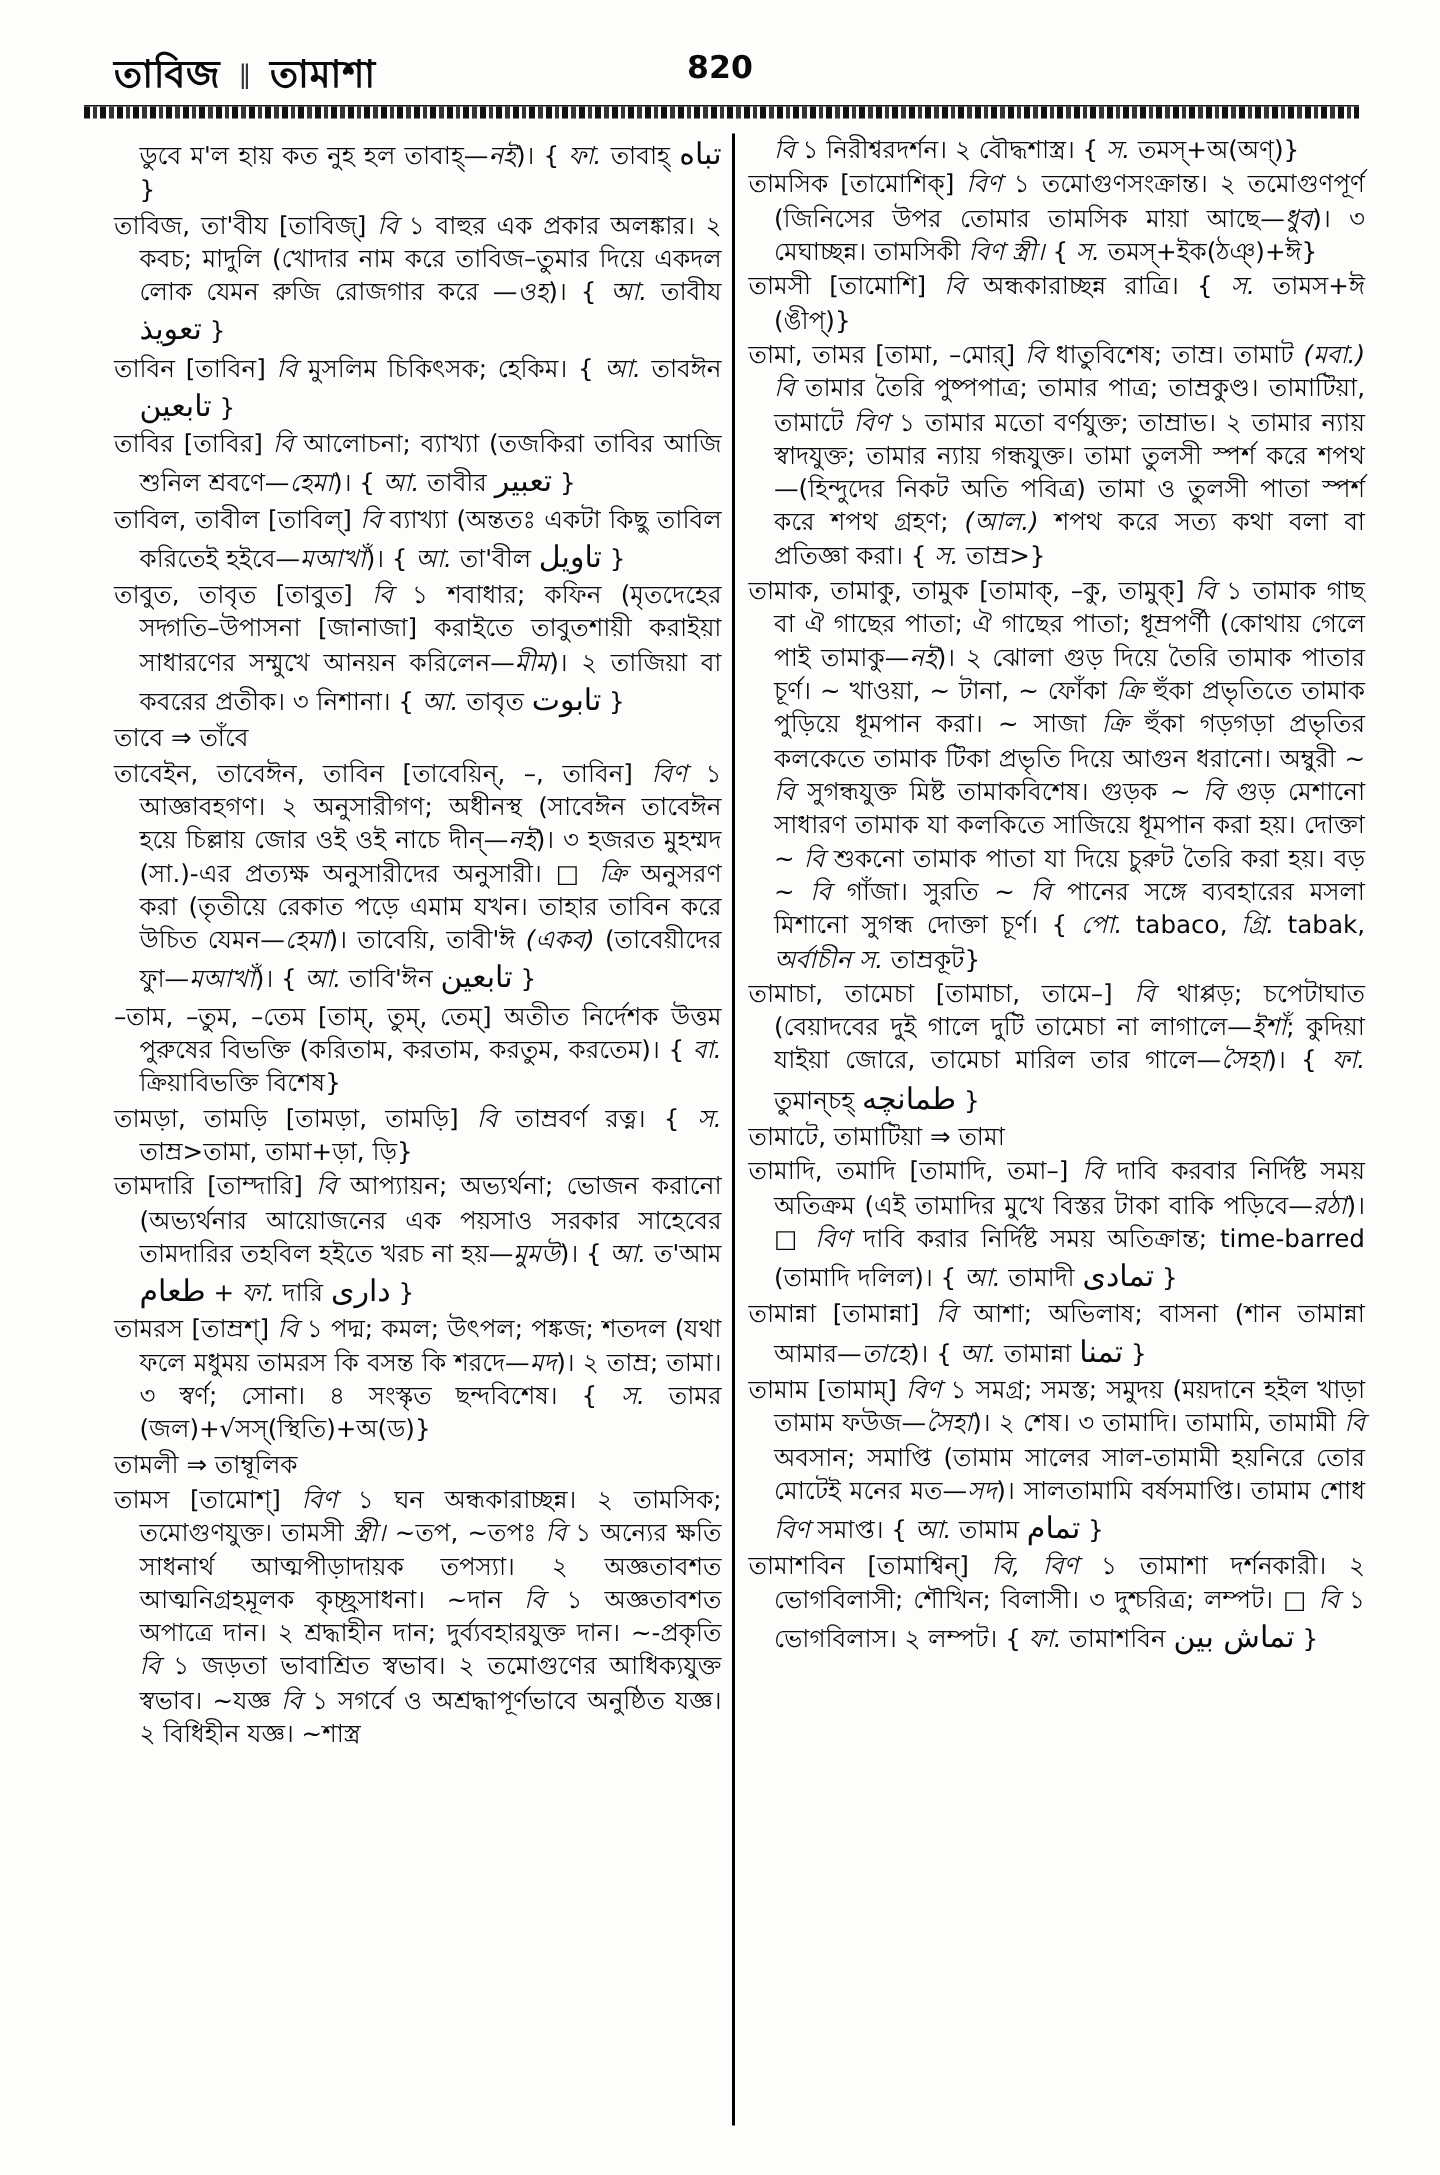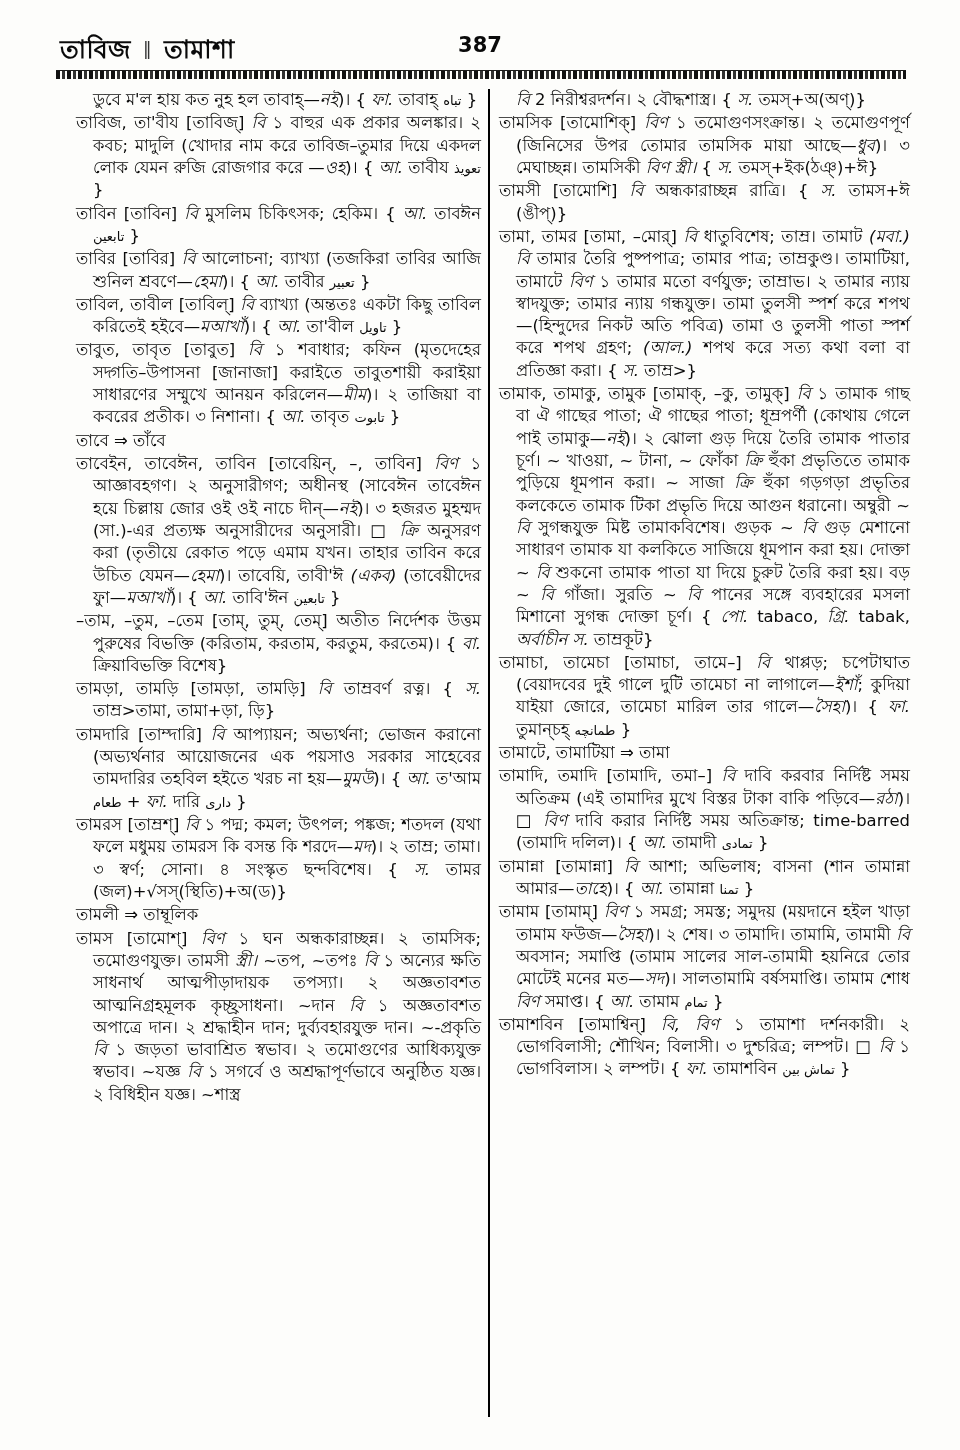--- a/index.html
+++ b/index.html
@@ -2,49 +2,49 @@
 <html lang="bn"><head>
 <meta charset="utf-8">
 <style>
   html,body{margin:0;padding:0;background:#e8e8e4;}
   .page{
     position:relative;width:960px;height:1450px;background:#fdfdfb;
     font-family:"DejaVu Sans","Liberation Sans",sans-serif;color:#0a0a0a;
     overflow:hidden;box-sizing:border-box;
   }
   .header{position:relative;height:70px;}
-  .running-head{position:absolute;left:60px;top:30px;font-weight:700;font-size:25px;letter-spacing:.5px;}
+  .running-head{position:absolute;left:76px;top:30px;font-weight:700;font-size:25px;letter-spacing:.5px;}
   .running-head .sep{font-weight:400;font-size:17px;color:#333;padding:0 12px;position:relative;top:-3px;}
   .page-number{position:absolute;left:50%;transform:translateX(-50%);top:33px;font-size:21px;font-weight:700;}
   .ornament-rule{
     margin:0 54px 8px 56px;height:8px;border-top:1px solid #1a1a1a;
     background:repeating-linear-gradient(90deg,#111 0 4px,#fdfdfb 4px 6px,#333 6px 9px,#fdfdfb 9px 11px);
   }
   .columns{display:flex;align-items:stretch;padding:2px 50px 0 76px;min-height:1330px;box-sizing:border-box;}
   .col{width:405px;}
   .col-divider{width:2px;background:#000;margin-left:7px;}
   #col-right{flex:1;padding-left:9px;}
   .entry{
     margin:0 0 1px 0;font-size:16.4px;line-height:1.36;
     text-align:justify;padding-left:17px;text-indent:-17px;
   }
   .entry.cont{text-indent:0;}
   .seg-b{font-weight:400;}
   .seg-i{font-style:italic;}
-  .seg-a{direction:rtl;unicode-bidi:isolate;font-size:13px;}
+  .seg-a{direction:rtl;unicode-bidi:isolate;font-size:20px;}
 </style>
 </head>
 <body>
 
 <div class="page">
   <div class="header">
     <div class="running-head">
       <span>তাবিজ</span><span class="sep">‖</span><span>তামাশা</span>
     </div>
-    <div class="page-number">387</div>
+    <div class="page-number">820</div>
   </div>
 
   <div class="ornament-rule"></div>
 
   <div class="columns">
     <div class="col" id="col-left">
         <p class="entry cont"><span class="seg-n">ডুবে ম'ল হায় কত নুহ হল তাবাহ্—</span><span class="seg-i">নই</span><span class="seg-n">)। { </span><span class="seg-i">ফা. </span><span class="seg-n">তাবাহ্ </span><span class="seg-a">تباه</span><span class="seg-n"> }</span></p>
         <p class="entry"><span class="seg-b">তাবিজ, তা'বীয </span><span class="seg-n">[তাবিজ্] </span><span class="seg-i">বি </span><span class="seg-n">১ বাহুর এক প্রকার অলঙ্কার। ২ কবচ; মাদুলি (খোদার নাম করে তাবিজ–তুমার দিয়ে একদল লোক যেমন রুজি রোজগার করে —</span><span class="seg-i">ওহ</span><span class="seg-n">)। { </span><span class="seg-i">আ. </span><span class="seg-n">তাবীয </span><span class="seg-a">تعويذ</span><span class="seg-n"> }</span></p>
         <p class="entry"><span class="seg-b">তাবিন </span><span class="seg-n">[তাবিন] </span><span class="seg-i">বি </span><span class="seg-n">মুসলিম চিকিৎসক; হেকিম। { </span><span class="seg-i">আ. </span><span class="seg-n">তাবঈন </span><span class="seg-a">تابعين</span><span class="seg-n"> }</span></p>
         <p class="entry"><span class="seg-b">তাবির </span><span class="seg-n">[তাবির] </span><span class="seg-i">বি </span><span class="seg-n">আলোচনা; ব্যাখ্যা (তজকিরা তাবির আজি শুনিল শ্রবণে—</span><span class="seg-i">হেমা</span><span class="seg-n">)। { </span><span class="seg-i">আ. </span><span class="seg-n">তাবীর </span><span class="seg-a">تعبير</span><span class="seg-n"> }</span></p>
@@ -54,21 +54,21 @@
         <p class="entry"><span class="seg-b">তাবেইন, তাবেঈন, তাবিন </span><span class="seg-n">[তাবেয়িন্, –, তাবিন] </span><span class="seg-i">বিণ </span><span class="seg-n">১ আজ্ঞাবহগণ। ২ অনুসারীগণ; অধীনস্থ (সাবেঈন তাবেঈন হয়ে চিল্লায় জোর ওই ওই নাচে দীন্—</span><span class="seg-i">নই</span><span class="seg-n">)। ৩ হজরত মুহম্মদ (সা.)-এর প্রত্যক্ষ অনুসারীদের অনুসারী। □ </span><span class="seg-i">ক্রি </span><span class="seg-n">অনুসরণ করা (তৃতীয়ে রেকাত পড়ে এমাম যখন। তাহার তাবিন করে উচিত যেমন—</span><span class="seg-i">হেমা</span><span class="seg-n">)। </span><span class="seg-b">তাবেয়ি, তাবী'ঈ </span><span class="seg-i">(একব) </span><span class="seg-n">(তাবেয়ীদের ফুা—</span><span class="seg-i">মআখাঁ</span><span class="seg-n">)। { </span><span class="seg-i">আ. </span><span class="seg-n">তাবি'ঈন </span><span class="seg-a">تابعين</span><span class="seg-n"> }</span></p>
         <p class="entry"><span class="seg-b">–তাম, –তুম, –তেম </span><span class="seg-n">[তাম্, তুম্, তেম্] </span><span class="seg-n">অতীত নির্দেশক উত্তম পুরুষের বিভক্তি (করিতাম, করতাম, করতুম, করতেম)। { </span><span class="seg-i">বা. </span><span class="seg-n">ক্রিয়াবিভক্তি বিশেষ}</span></p>
         <p class="entry"><span class="seg-b">তামড়া, তামড়ি </span><span class="seg-n">[তামড়া, তামড়ি] </span><span class="seg-i">বি </span><span class="seg-n">তাম্রবর্ণ রত্ন। { </span><span class="seg-i">স. </span><span class="seg-n">তাম্র&gt;তামা, তামা+ড়া, ড়ি}</span></p>
         <p class="entry"><span class="seg-b">তামদারি </span><span class="seg-n">[তাম্দারি] </span><span class="seg-i">বি </span><span class="seg-n">আপ্যায়ন; অভ্যর্থনা; ভোজন করানো (অভ্যর্থনার আয়োজনের এক পয়সাও সরকার সাহেবের তামদারির তহবিল হইতে খরচ না হয়—</span><span class="seg-i">মুমউ</span><span class="seg-n">)। { </span><span class="seg-i">আ. </span><span class="seg-n">ত'আম </span><span class="seg-a">طعام</span><span class="seg-n"> + </span><span class="seg-i">ফা. </span><span class="seg-n">দারি </span><span class="seg-a">داری</span><span class="seg-n"> }</span></p>
         <p class="entry"><span class="seg-b">তামরস </span><span class="seg-n">[তাম্রশ্] </span><span class="seg-i">বি </span><span class="seg-n">১ পদ্ম; কমল; উৎপল; পঙ্কজ; শতদল (যথা ফলে মধুময় তামরস কি বসন্ত কি শরদে—</span><span class="seg-i">মদ</span><span class="seg-n">)। ২ তাম্র; তামা। ৩ স্বর্ণ; সোনা। ৪ সংস্কৃত ছন্দবিশেষ। { </span><span class="seg-i">স. </span><span class="seg-n">তামর (জল)+√সস্(স্থিতি)+অ(ড)}</span></p>
         <p class="entry"><span class="seg-b">তামলী </span><span class="seg-n">⇒ তাম্বূলিক</span></p>
         <p class="entry"><span class="seg-b">তামস </span><span class="seg-n">[তামোশ্] </span><span class="seg-i">বিণ </span><span class="seg-n">১ ঘন অন্ধকারাচ্ছন্ন। ২ তামসিক; তমোগুণযুক্ত। </span><span class="seg-b">তামসী </span><span class="seg-i">স্ত্রী। </span><span class="seg-b">~তপ, ~তপঃ </span><span class="seg-i">বি </span><span class="seg-n">১ অন্যের ক্ষতি সাধনার্থ আত্মপীড়াদায়ক তপস্যা। ২ অজ্ঞতাবশত আত্মনিগ্রহমূলক কৃচ্ছ্রসাধনা। </span><span class="seg-b">~দান </span><span class="seg-i">বি </span><span class="seg-n">১ অজ্ঞতাবশত অপাত্রে দান। ২ শ্রদ্ধাহীন দান; দুর্ব্যবহারযুক্ত দান। </span><span class="seg-b">~-প্রকৃতি </span><span class="seg-i">বি </span><span class="seg-n">১ জড়তা ভাবাশ্রিত স্বভাব। ২ তমোগুণের আধিক্যযুক্ত স্বভাব। </span><span class="seg-b">~যজ্ঞ </span><span class="seg-i">বি </span><span class="seg-n">১ সগর্বে ও অশ্রদ্ধাপূর্ণভাবে অনুষ্ঠিত যজ্ঞ। ২ বিধিহীন যজ্ঞ। </span><span class="seg-b">~শাস্ত্র</span></p>
       </div>
     <div class="col-divider"></div>
     <div class="col" id="col-right">
-        <p class="entry cont"><span class="seg-i">বি </span><span class="seg-n">2 নিরীশ্বরদর্শন। ২ বৌদ্ধশাস্ত্র। { </span><span class="seg-i">স. </span><span class="seg-n">তমস্+অ(অণ্)}</span></p>
+        <p class="entry cont"><span class="seg-i">বি </span><span class="seg-n">১ নিরীশ্বরদর্শন। ২ বৌদ্ধশাস্ত্র। { </span><span class="seg-i">স. </span><span class="seg-n">তমস্+অ(অণ্)}</span></p>
         <p class="entry"><span class="seg-b">তামসিক </span><span class="seg-n">[তামোশিক্] </span><span class="seg-i">বিণ </span><span class="seg-n">১ তমোগুণসংক্রান্ত। ২ তমোগুণপূর্ণ (জিনিসের উপর তোমার তামসিক মায়া আছে—</span><span class="seg-i">ধুব</span><span class="seg-n">)। ৩ মেঘাচ্ছন্ন। </span><span class="seg-b">তামসিকী </span><span class="seg-i">বিণ স্ত্রী। </span><span class="seg-n">{ </span><span class="seg-i">স. </span><span class="seg-n">তমস্+ইক(ঠঞ্)+ঈ}</span></p>
         <p class="entry"><span class="seg-b">তামসী </span><span class="seg-n">[তামোশি] </span><span class="seg-i">বি </span><span class="seg-n">অন্ধকারাচ্ছন্ন রাত্রি। { </span><span class="seg-i">স. </span><span class="seg-n">তামস+ঈ (ঙীপ্)}</span></p>
         <p class="entry"><span class="seg-b">তামা, তামর </span><span class="seg-n">[তামা, –মোর্] </span><span class="seg-i">বি </span><span class="seg-n">ধাতুবিশেষ; তাম্র। </span><span class="seg-b">তামাট </span><span class="seg-i">(মবা.) বি </span><span class="seg-n">তামার তৈরি পুষ্পপাত্র; তামার পাত্র; তাম্রকুণ্ড। </span><span class="seg-b">তামাটিয়া, তামাটে </span><span class="seg-i">বিণ </span><span class="seg-n">১ তামার মতো বর্ণযুক্ত; তাম্রাভ। ২ তামার ন্যায় স্বাদযুক্ত; তামার ন্যায় গন্ধযুক্ত। </span><span class="seg-b">তামা তুলসী স্পর্শ করে শপথ</span><span class="seg-n">—(হিন্দুদের নিকট অতি পবিত্র) তামা ও তুলসী পাতা স্পর্শ করে শপথ গ্রহণ; </span><span class="seg-i">(আল.) </span><span class="seg-n">শপথ করে সত্য কথা বলা বা প্রতিজ্ঞা করা। { </span><span class="seg-i">স. </span><span class="seg-n">তাম্র&gt;}</span></p>
         <p class="entry"><span class="seg-b">তামাক, তামাকু, তামুক </span><span class="seg-n">[তামাক্, –কু, তামুক্] </span><span class="seg-i">বি </span><span class="seg-n">১ তামাক গাছ বা ঐ গাছের পাতা; ঐ গাছের পাতা; ধূম্রপর্ণী (কোথায় গেলে পাই তামাকু—</span><span class="seg-i">নই</span><span class="seg-n">)। ২ ঝোলা গুড় দিয়ে তৈরি তামাক পাতার চূর্ণ। </span><span class="seg-b">~ খাওয়া, ~ টানা, ~ ফোঁকা </span><span class="seg-i">ক্রি </span><span class="seg-n">হুঁকা প্রভৃতিতে তামাক পুড়িয়ে ধূমপান করা। </span><span class="seg-b">~ সাজা </span><span class="seg-i">ক্রি </span><span class="seg-n">হুঁকা গড়গড়া প্রভৃতির কলকেতে তামাক টিকা প্রভৃতি দিয়ে আগুন ধরানো। </span><span class="seg-b">অম্বুরী ~ </span><span class="seg-i">বি </span><span class="seg-n">সুগন্ধযুক্ত মিষ্ট তামাকবিশেষ। </span><span class="seg-b">গুড়ক ~ </span><span class="seg-i">বি </span><span class="seg-n">গুড় মেশানো সাধারণ তামাক যা কলকিতে সাজিয়ে ধূমপান করা হয়। </span><span class="seg-b">দোক্তা ~ </span><span class="seg-i">বি </span><span class="seg-n">শুকনো তামাক পাতা যা দিয়ে চুরুট তৈরি করা হয়। </span><span class="seg-b">বড় ~ </span><span class="seg-i">বি </span><span class="seg-n">গাঁজা। </span><span class="seg-b">সুরতি ~ </span><span class="seg-i">বি </span><span class="seg-n">পানের সঙ্গে ব্যবহারের মসলা মিশানো সুগন্ধ দোক্তা চূর্ণ। { </span><span class="seg-i">পো. </span><span class="seg-n">tabaco, </span><span class="seg-i">গ্রি. </span><span class="seg-n">tabak, </span><span class="seg-i">অর্বাচীন স. </span><span class="seg-n">তাম্রকূট}</span></p>
         <p class="entry"><span class="seg-b">তামাচা, তামেচা </span><span class="seg-n">[তামাচা, তামে–] </span><span class="seg-i">বি </span><span class="seg-n">থাপ্পড়; চপেটাঘাত (বেয়াদবের দুই গালে দুটি তামেচা না লাগালে—</span><span class="seg-i">ইশাঁ</span><span class="seg-n">; কুদিয়া যাইয়া জোরে, তামেচা মারিল তার গালে—</span><span class="seg-i">সৈহা</span><span class="seg-n">)। { </span><span class="seg-i">ফা. </span><span class="seg-n">তুমান্চহ্ </span><span class="seg-a">طمانچه</span><span class="seg-n"> }</span></p>
         <p class="entry"><span class="seg-b">তামাটে, তামাটিয়া </span><span class="seg-n">⇒ তামা</span></p>
         <p class="entry"><span class="seg-b">তামাদি, তমাদি </span><span class="seg-n">[তামাদি, তমা–] </span><span class="seg-i">বি </span><span class="seg-n">দাবি করবার নির্দিষ্ট সময় অতিক্রম (এই তামাদির মুখে বিস্তর টাকা বাকি পড়িবে—</span><span class="seg-i">রঠা</span><span class="seg-n">)। □ </span><span class="seg-i">বিণ </span><span class="seg-n">দাবি করার নির্দিষ্ট সময় অতিক্রান্ত; time-barred (তামাদি দলিল)। { </span><span class="seg-i">আ. </span><span class="seg-n">তামাদী </span><span class="seg-a">تمادى</span><span class="seg-n"> }</span></p>
         <p class="entry"><span class="seg-b">তামান্না </span><span class="seg-n">[তামান্না] </span><span class="seg-i">বি </span><span class="seg-n">আশা; অভিলাষ; বাসনা (শান তামান্না আমার—</span><span class="seg-i">তাহে</span><span class="seg-n">)। { </span><span class="seg-i">আ. </span><span class="seg-n">তামান্না </span><span class="seg-a">تمنا</span><span class="seg-n"> }</span></p>
         <p class="entry"><span class="seg-b">তামাম </span><span class="seg-n">[তামাম্] </span><span class="seg-i">বিণ </span><span class="seg-n">১ সমগ্র; সমস্ত; সমুদয় (ময়দানে হইল খাড়া তামাম ফউজ—</span><span class="seg-i">সৈহা</span><span class="seg-n">)। ২ শেষ। ৩ তামাদি। </span><span class="seg-b">তামামি, তামামী </span><span class="seg-i">বি </span><span class="seg-n">অবসান; সমাপ্তি (তামাম সালের সাল-তামামী হয়নিরে তোর মোটেই মনের মত—</span><span class="seg-i">সদ</span><span class="seg-n">)। </span><span class="seg-b">সালতামামি </span><span class="seg-n">বর্ষসমাপ্তি। </span><span class="seg-b">তামাম শোধ </span><span class="seg-i">বিণ </span><span class="seg-n">সমাপ্ত। { </span><span class="seg-i">আ. </span><span class="seg-n">তামাম </span><span class="seg-a">تمام</span><span class="seg-n"> }</span></p>
         <p class="entry"><span class="seg-b">তামাশবিন </span><span class="seg-n">[তামাশ্বিন্] </span><span class="seg-i">বি, বিণ </span><span class="seg-n">১ তামাশা দর্শনকারী। ২ ভোগবিলাসী; শৌখিন; বিলাসী। ৩ দুশ্চরিত্র; লম্পট। □ </span><span class="seg-i">বি </span><span class="seg-n">১ ভোগবিলাস। ২ লম্পট। { </span><span class="seg-i">ফা. </span><span class="seg-n">তামাশবিন </span><span class="seg-a">تماش بين</span><span class="seg-n"> }</span></p>

